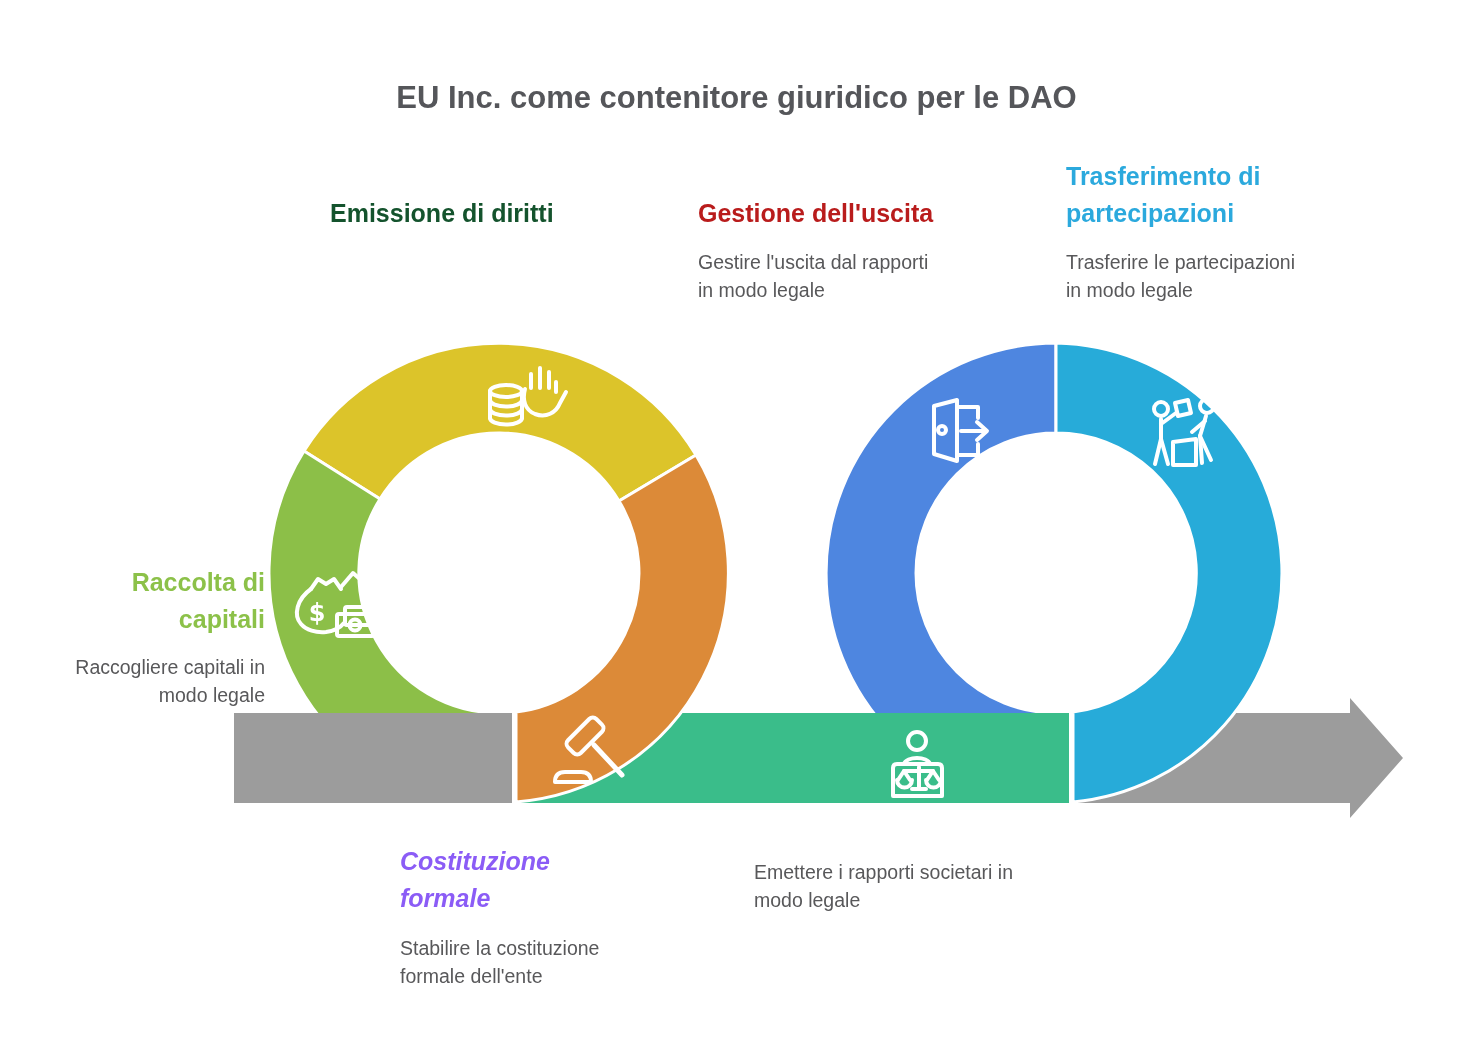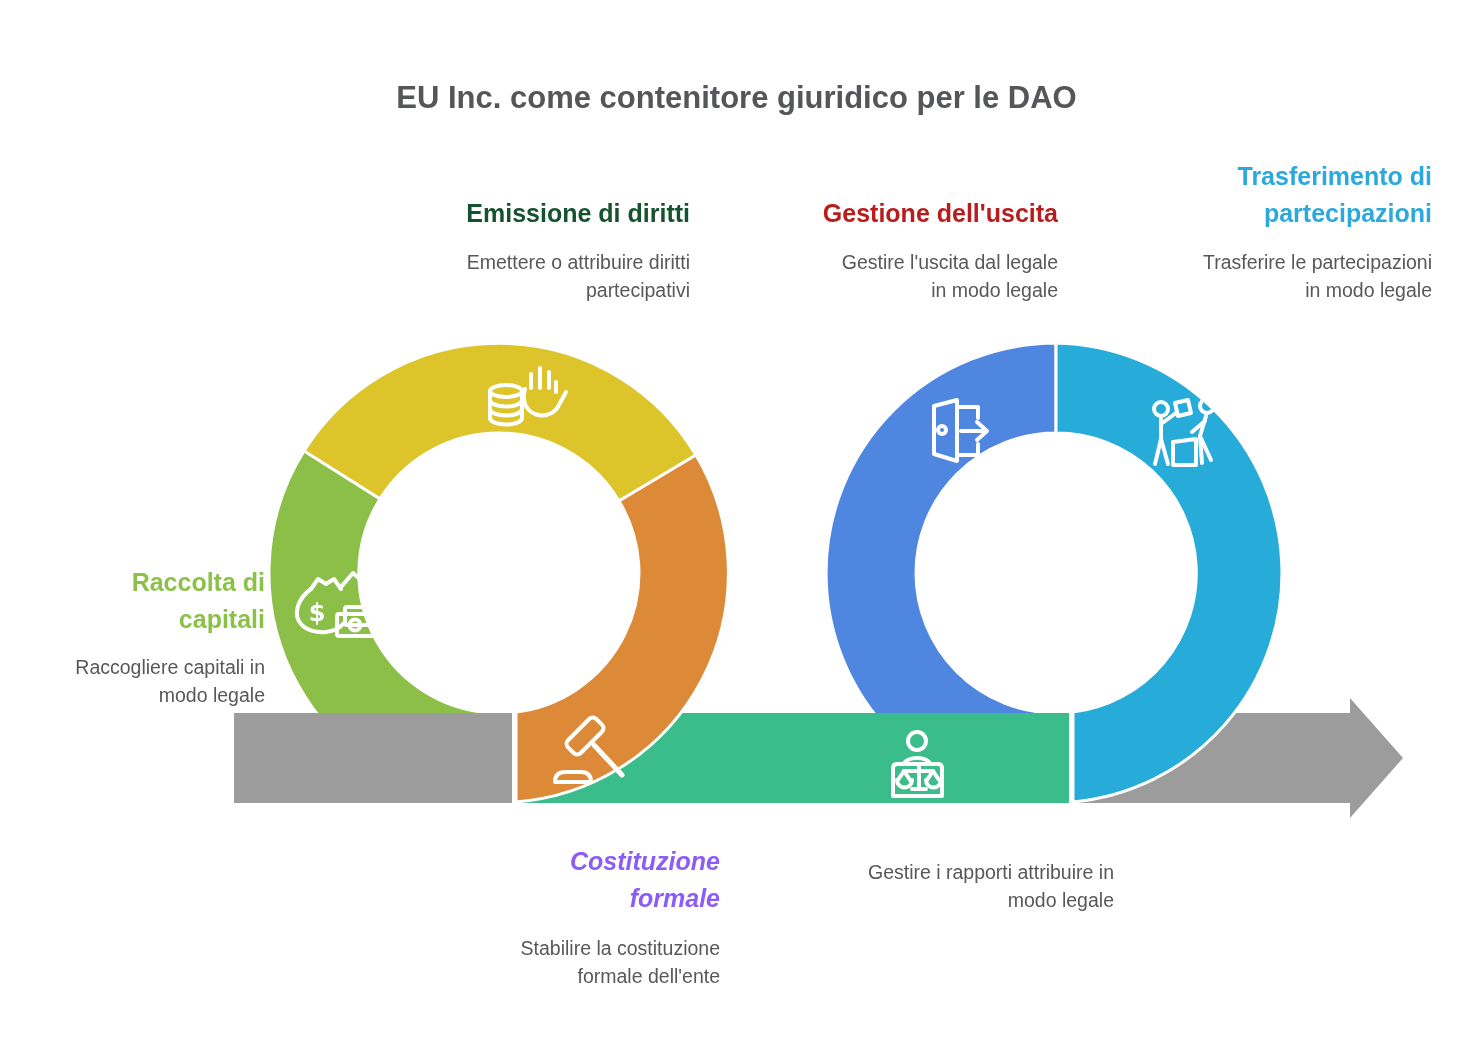--- a/index.html
+++ b/index.html
@@ -8,21 +8,21 @@
     overflow:hidden;font-family:"Liberation Sans","DejaVu Sans",sans-serif;
   }
   .diagram-svg{position:absolute;left:0;top:0;}
   .main-title{
     position:absolute;left:0;top:78px;width:100%;text-align:center;
     font-size:31px;line-height:40px;font-weight:bold;color:#55565A;
   }
   .step-block{position:absolute;}
   .step-title{font-weight:bold;font-size:25px;line-height:37px;}
   .step-desc{font-size:19.5px;line-height:28px;color:#58585A;margin-top:16px;}
-  .ta-c{text-align:right;}
+  .ta-c{text-align:left;}
   .ta-r{text-align:right;}
   .c-yellow{color:#14532d;}
   .c-green{color:#8CC149;}
   .c-orange{color:#8b5cf6;font-style:italic;}
   .c-emerald{color:#2FBF88;}
   .c-blue{color:#b91c1c;}
   .c-cyan{color:#2BA9DD;}
   .icon-stroke{stroke:#FFFFFF;stroke-width:4;fill:none;stroke-linecap:round;stroke-linejoin:round;}
 </style>
 </head>
@@ -124,32 +124,28 @@
     <div class="step-desc" style="margin-top:15px;">
       <div>Raccogliere capitali in</div>
       <div>modo legale</div>
     </div>
   </div>
 
   <div class="step-block ta-c" style="left:330px;top:195px;width:360px;">
     <div class="step-title c-yellow">
       <div>Emissione di diritti</div>
     </div>
-    <div class="step-desc">
-      <div>Emettere o attribuire diritti</div>
-      <div>partecipativi</div>
-    </div>
   </div>
 
   <div class="step-block ta-c" style="left:698px;top:195px;width:360px;">
     <div class="step-title c-blue">
       <div>Gestione dell'uscita</div>
     </div>
     <div class="step-desc">
-      <div>Gestire l'uscita dal legale</div>
+      <div>Gestire l'uscita dal rapporti</div>
       <div>in modo legale</div>
     </div>
   </div>
 
   <div class="step-block ta-c" style="left:1066px;top:158px;width:366px;">
     <div class="step-title c-cyan">
       <div>Trasferimento di</div>
       <div>partecipazioni</div>
     </div>
     <div class="step-desc">
@@ -164,18 +160,18 @@
       <div>formale</div>
     </div>
     <div class="step-desc" style="margin-top:17px;">
       <div>Stabilire la costituzione</div>
       <div>formale dell'ente</div>
     </div>
   </div>
 
   <div class="step-block ta-c" style="left:754px;top:843px;width:360px;">
     <div class="step-desc" style="margin-top:15px;">
-      <div>Gestire i rapporti attribuire in</div>
+      <div>Emettere i rapporti societari in</div>
       <div>modo legale</div>
     </div>
   </div>
 
 </div>
 
 </body></html>

